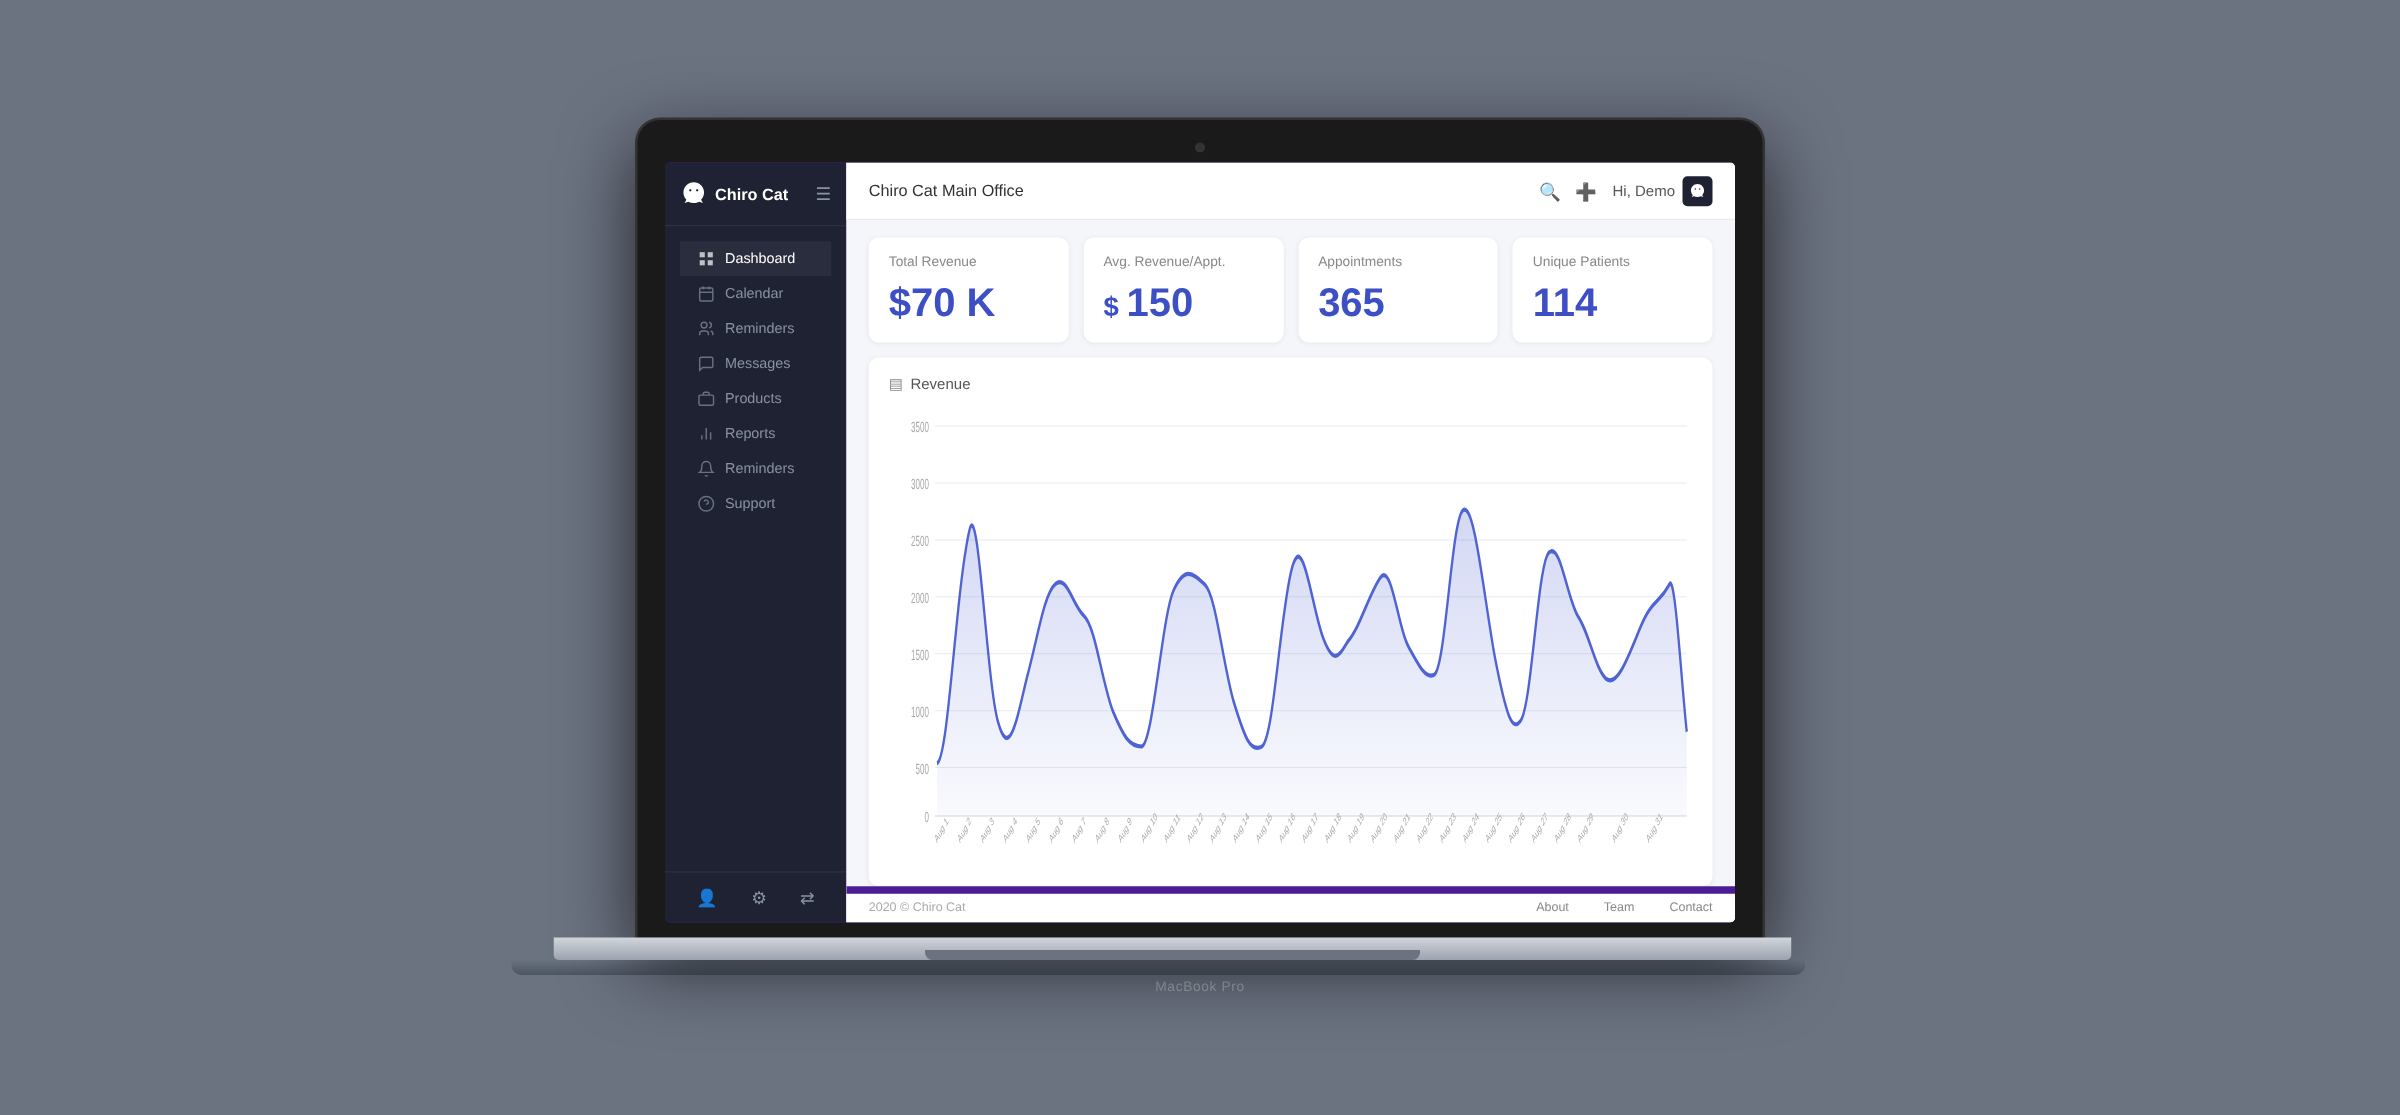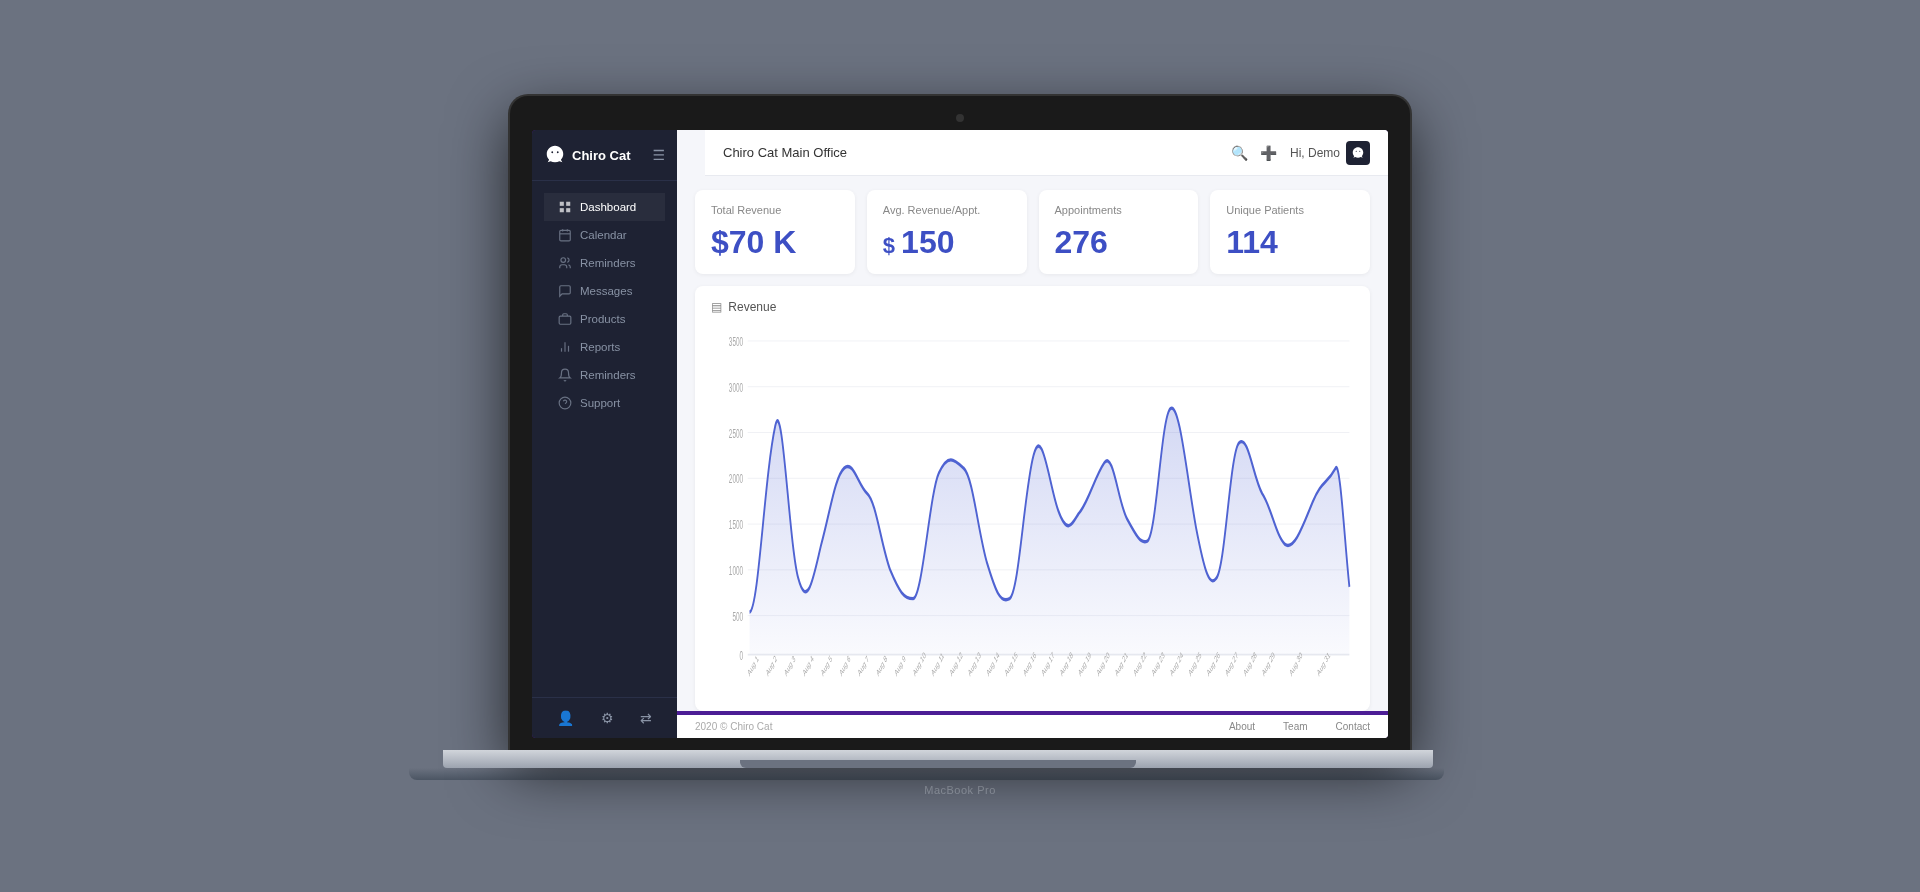--- a/index.html
+++ b/index.html
@@ -170,21 +170,20 @@
 
     .top-bar {
       background: #fff;
       border-bottom: 1px solid #e8eaf0;
       padding: 16px 18px;
       height: 46px;
       display: flex;
       align-items: center;
       justify-content: space-between;
       flex-shrink: 0;
-      margin-left: 28px;
     }
 
     .top-bar-title {
       font-size: 13px;
       color: #333;
       font-weight: 500;
     }
 
     .top-bar-right {
       display: flex;
@@ -290,21 +289,21 @@
     }
 
     .chart-container svg {
       width: 100%;
       height: 100%;
     }
 
     
     .page-footer {
       background: #fff;
-      border-top: 4px solid #4c1d95;
+      border-top: 6px solid #4c1d95;
       padding: 6px 18px;
       display: flex;
       justify-content: space-between;
       align-items: center;
       flex-shrink: 0;
     }
 
     .footer-copy {
       font-size: 10px;
       color: #aaa;
@@ -447,21 +446,21 @@
             </div>
           </div>
           <div class="stat-card">
             <div class="stat-card-label">Avg. Revenue/Appt.</div>
             <div class="stat-card-value">
               <span class="currency">$ </span><span>150</span>
             </div>
           </div>
           <div class="stat-card">
             <div class="stat-card-label">Appointments</div>
-            <div class="stat-card-value">276</div>
+            <div class="stat-card-value">365</div>
           </div>
           <div class="stat-card">
             <div class="stat-card-label">Unique Patients</div>
             <div class="stat-card-value">114</div>
           </div>
         </div>
 
         <div class="chart-section">
           <div class="chart-header">
             <span class="chart-icon">▤</span>

